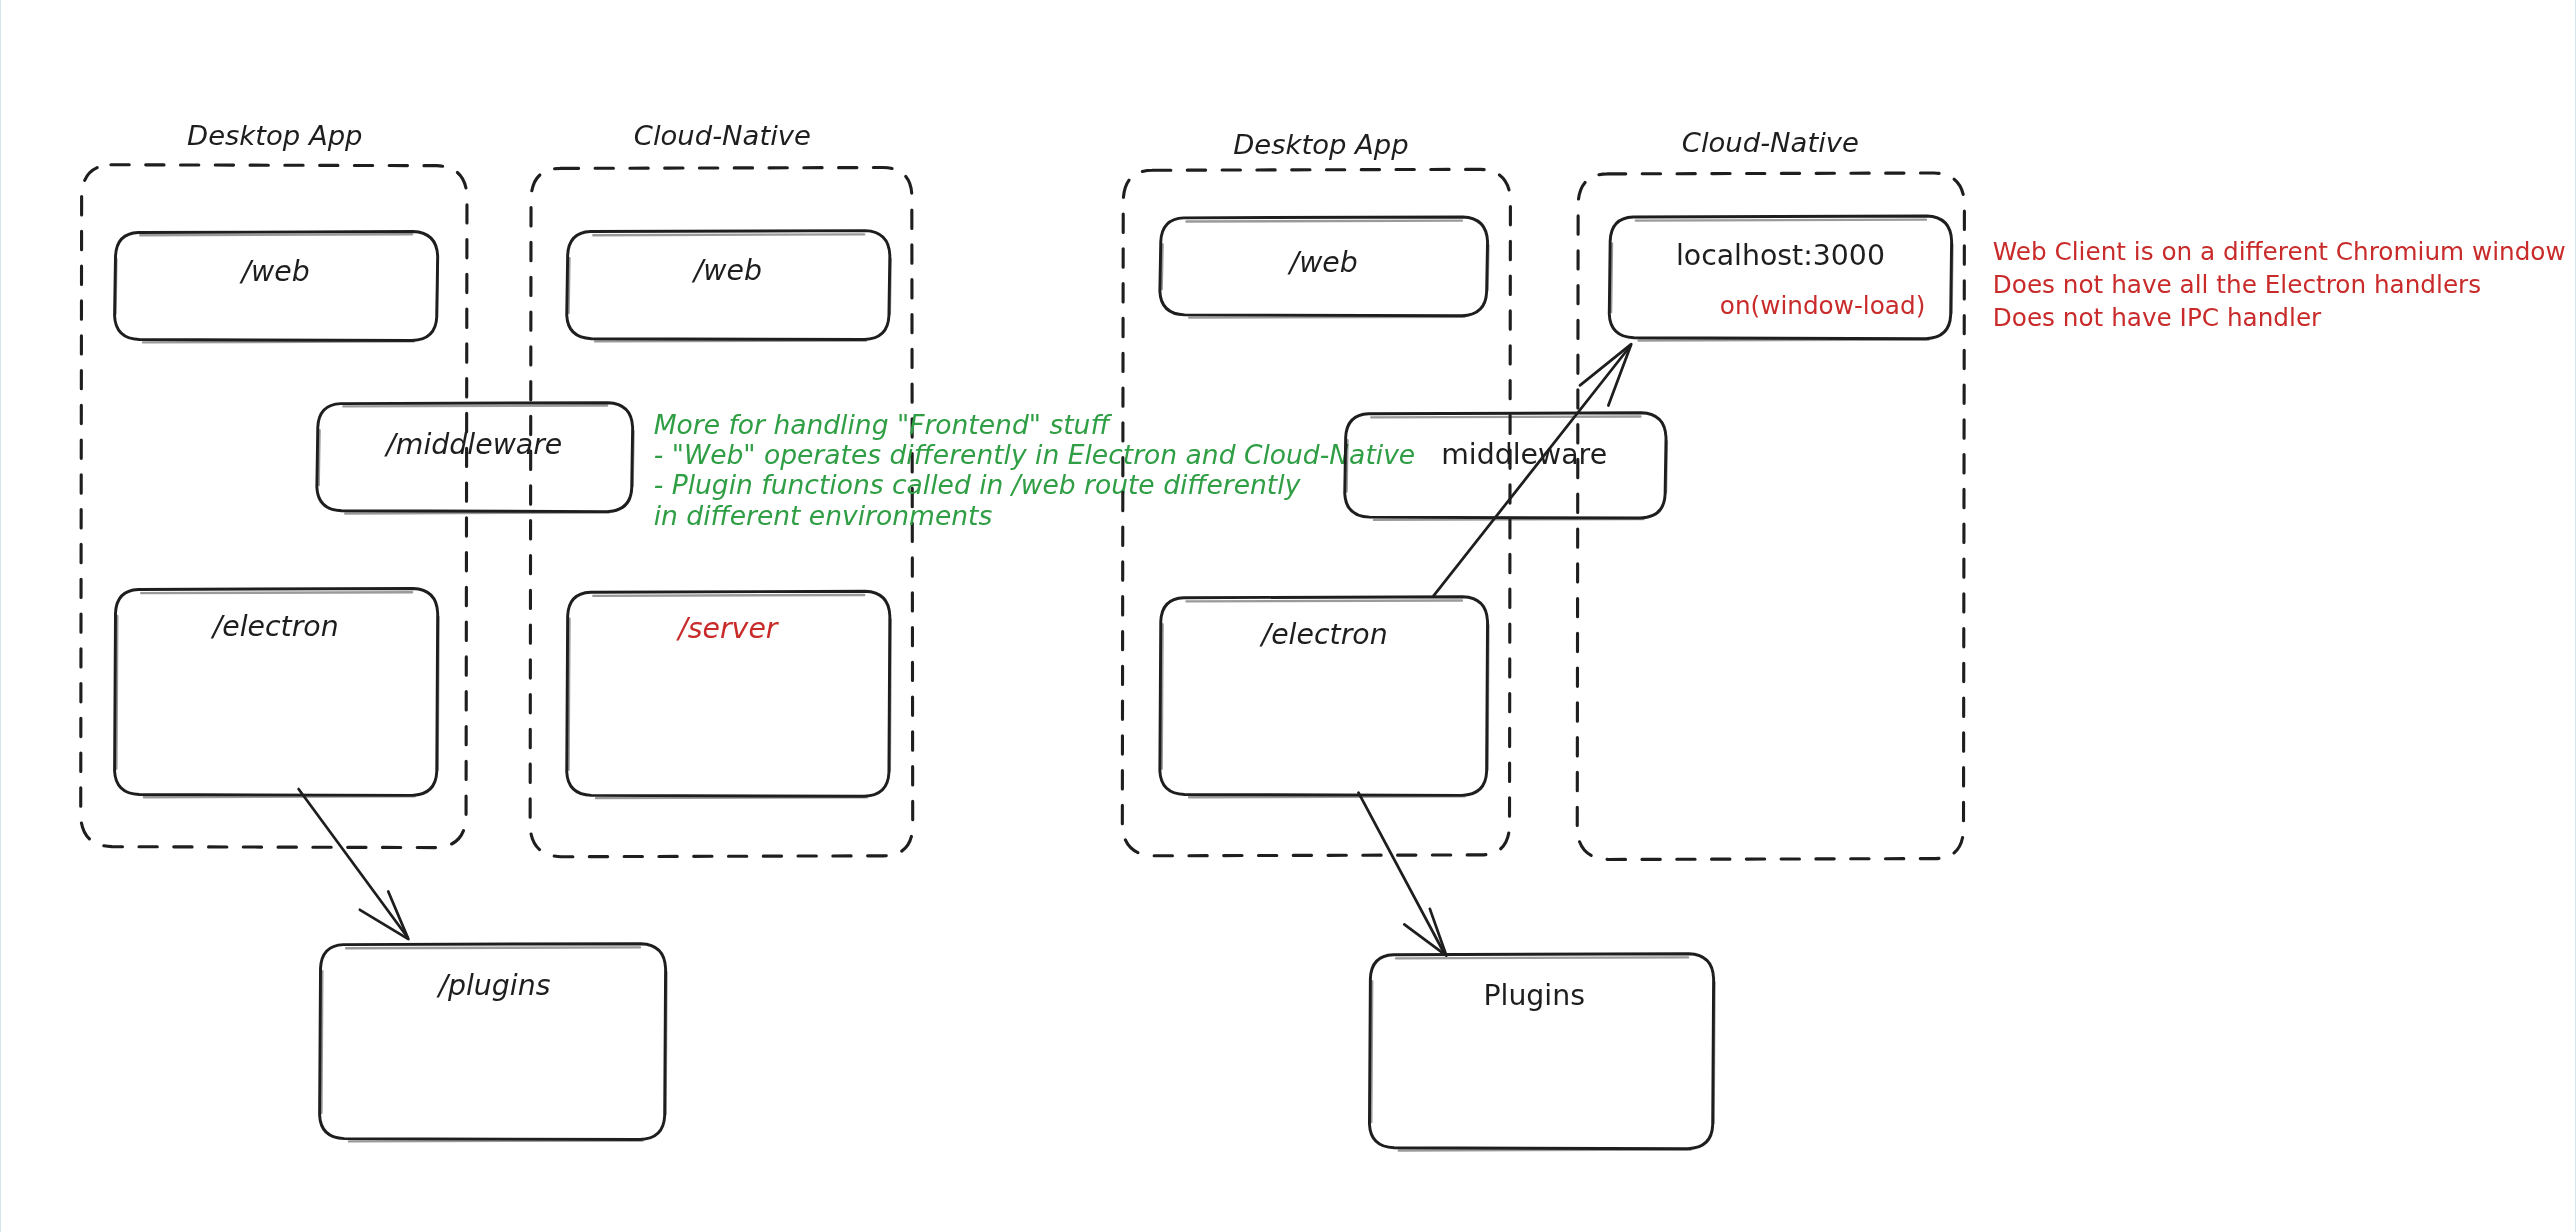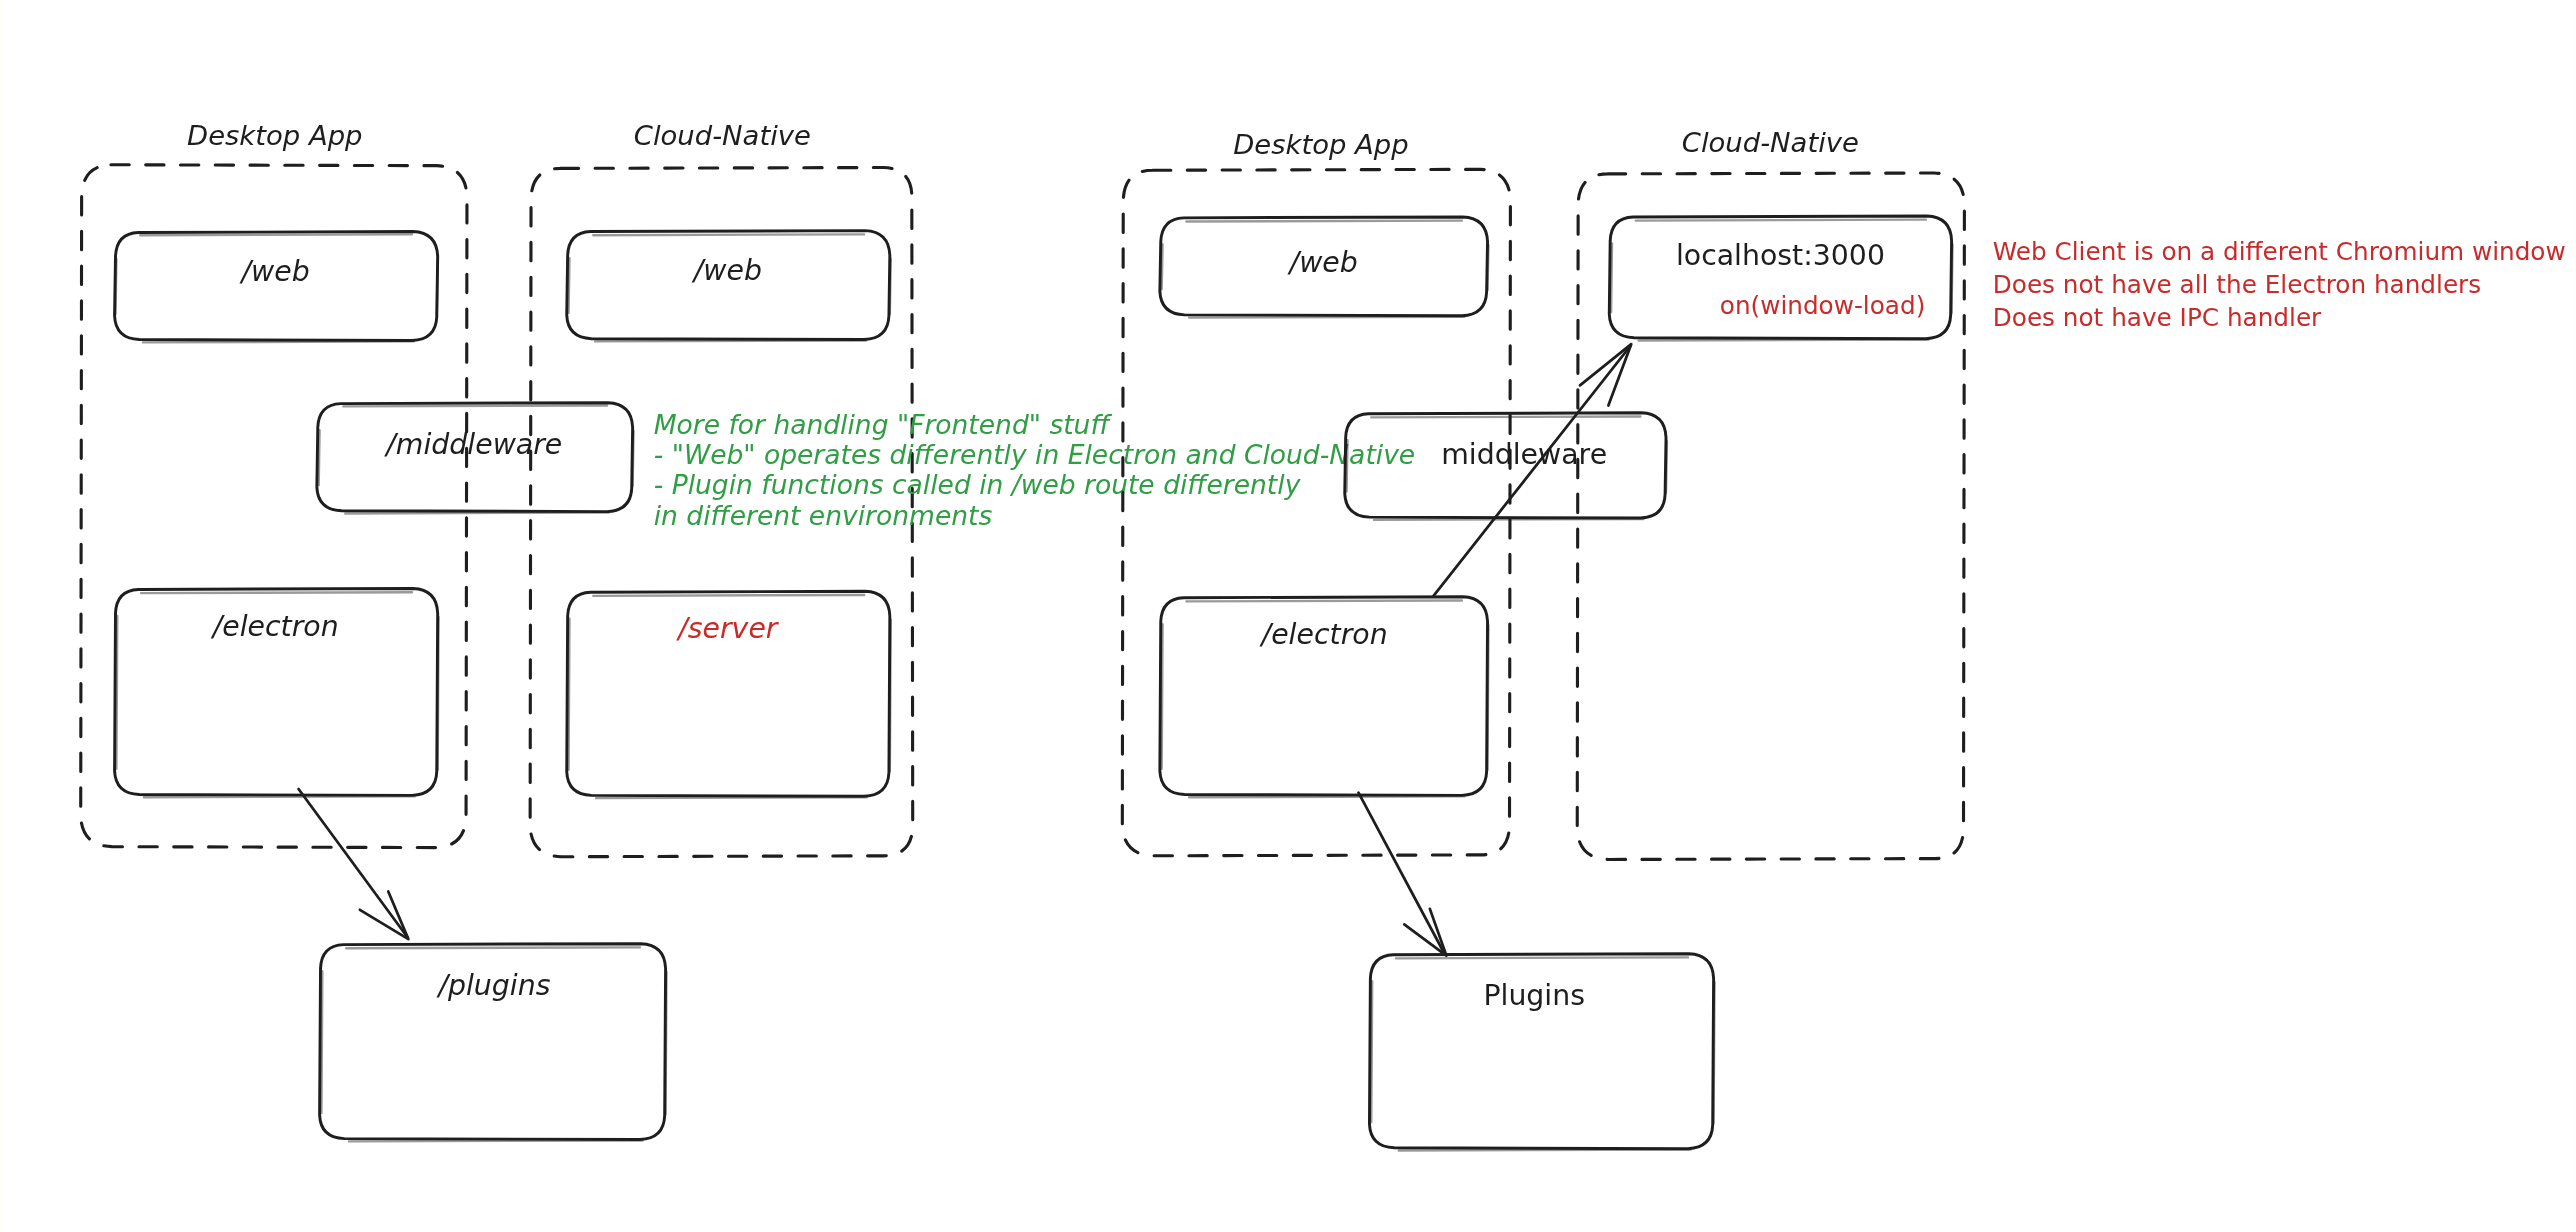--- a/index.html
+++ b/index.html
@@ -8,21 +8,21 @@
     padding: 0;
     background: #ffffff;
   }
   body {
     font-family: "DejaVu Sans", sans-serif;
   }
   #canvas-root {
     position: relative;
     width: 2576px;
     height: 1232px;
-    background: #fef9c3;
+    background: #0369a1;
     overflow: hidden;
   }
   svg#diagram {
     display: block;
     width: 2576px;
     height: 1232px;
   }
   .sketch-stroke {
     fill: none;
     stroke: #1e1e1e;

